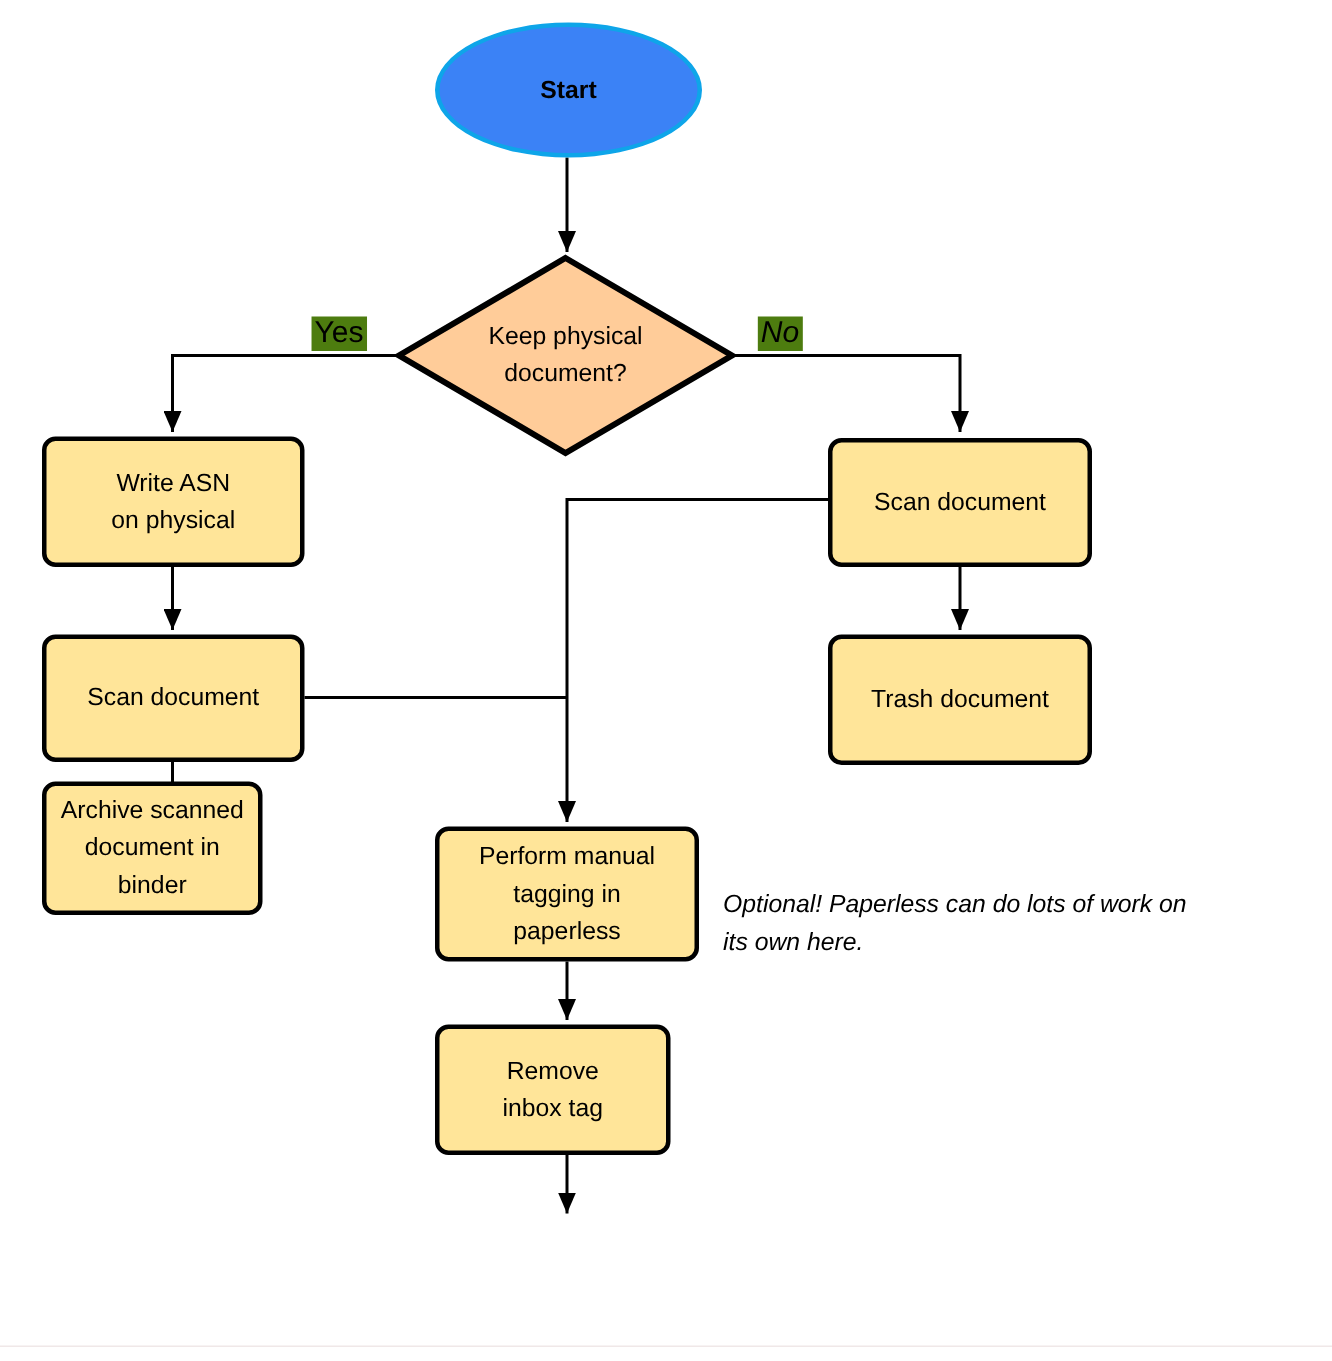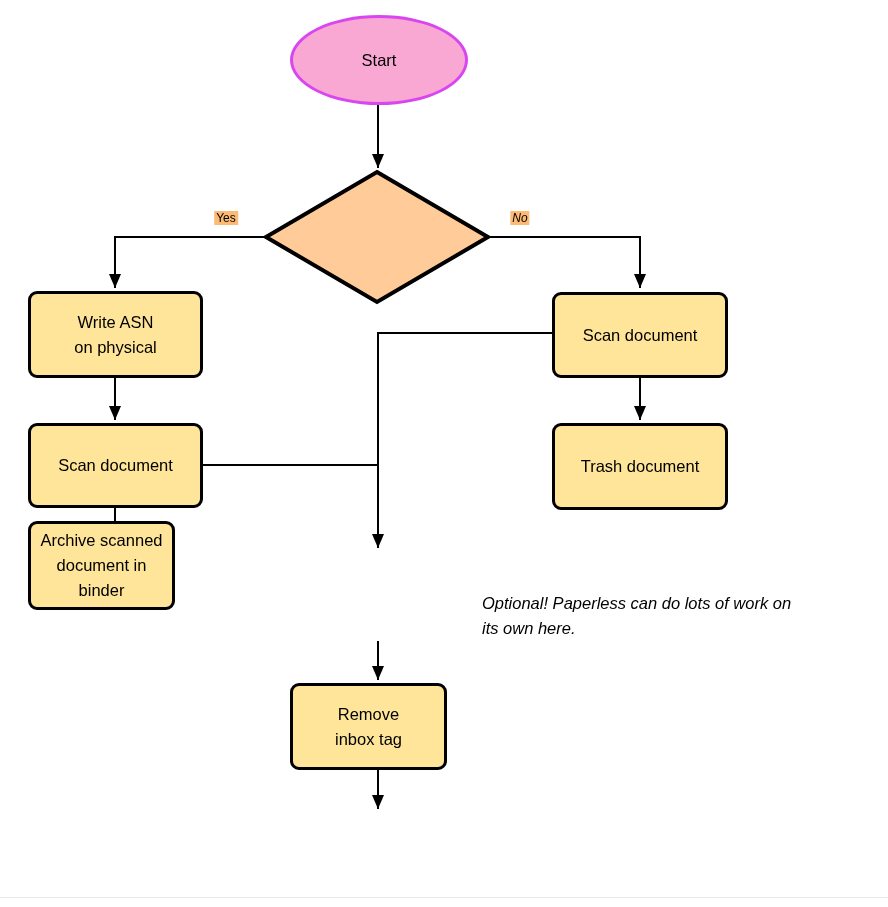--- a/index.html
+++ b/index.html
@@ -19,35 +19,36 @@
     text-align:center;
     font-size:16.5px;line-height:25px;
     white-space:pre-line;
   }
   .process{
     background:#FFE599;
     border:3px solid #000000;
     border-radius:9px;
   }
   .terminal{
-    background:#f9a8d4;
-    border:3px solid #d946ef;
+    background:#3b82f6;
+    border:3px solid #0ea5e9;
     border-radius:50%;
+    font-weight:bold;
   }
   .decision-label{
     position:absolute;
     display:flex;align-items:center;justify-content:center;
     text-align:center;
     font-size:16.5px;line-height:25px;
     white-space:pre-line;
   }
   .edge-label{
     position:absolute;
-    font-size:12px;
-    background:#fdba74;
+    font-size:20px;
+    background:#4d7c0f;
     padding:0 2px;
     transform:translateX(-50%);
   }
   .note{
     position:absolute;
     font-size:16.5px;line-height:25px;
     font-style:italic;
     white-space:pre-line;
   }
   .bottom-divider{
@@ -91,37 +92,42 @@
     <path d="M552,333 H378 V548" fill="none" stroke="#000000" stroke-width="2" marker-end="url(#arrow)"></path>
     <path d="M203,465 H378" fill="none" stroke="#000000" stroke-width="2"></path>
     <path d="M378,641 V680" fill="none" stroke="#000000" stroke-width="2" marker-end="url(#arrow)"></path>
     <path d="M378,770 V809" fill="none" stroke="#000000" stroke-width="2" marker-end="url(#arrow)"></path>
 
     <polygon points="377,172 488,237 377,302 266,237" fill="#FFCC99" stroke="#000000" stroke-width="4"></polygon>
   </svg>
 
   <div id="n-start" class="node terminal">Start</div>
 
+  <div id="n-decision-label" class="decision-label">Keep physical
+document?</div>
 
   <span id="lbl-yes" class="edge-label">Yes</span>
   <span id="lbl-no" class="edge-label">No</span>
 
   <div id="n-write-asn" class="node process">Write ASN
 on physical</div>
 
   <div id="n-scan-left" class="node process">Scan document</div>
 
   <div id="n-archive" class="node process">Archive scanned
 document in
 binder</div>
 
   <div id="n-scan-right" class="node process">Scan document</div>
 
   <div id="n-trash" class="node process">Trash document</div>
 
+  <div id="n-perform" class="node process">Perform manual
+tagging in
+paperless</div>
 
   <div id="note-optional" class="note">Optional! Paperless can do lots of work on
 its own here.</div>
 
   <div id="n-remove" class="node process">Remove
 inbox tag</div>
 
 
   <div class="bottom-divider"></div>
 </div>

